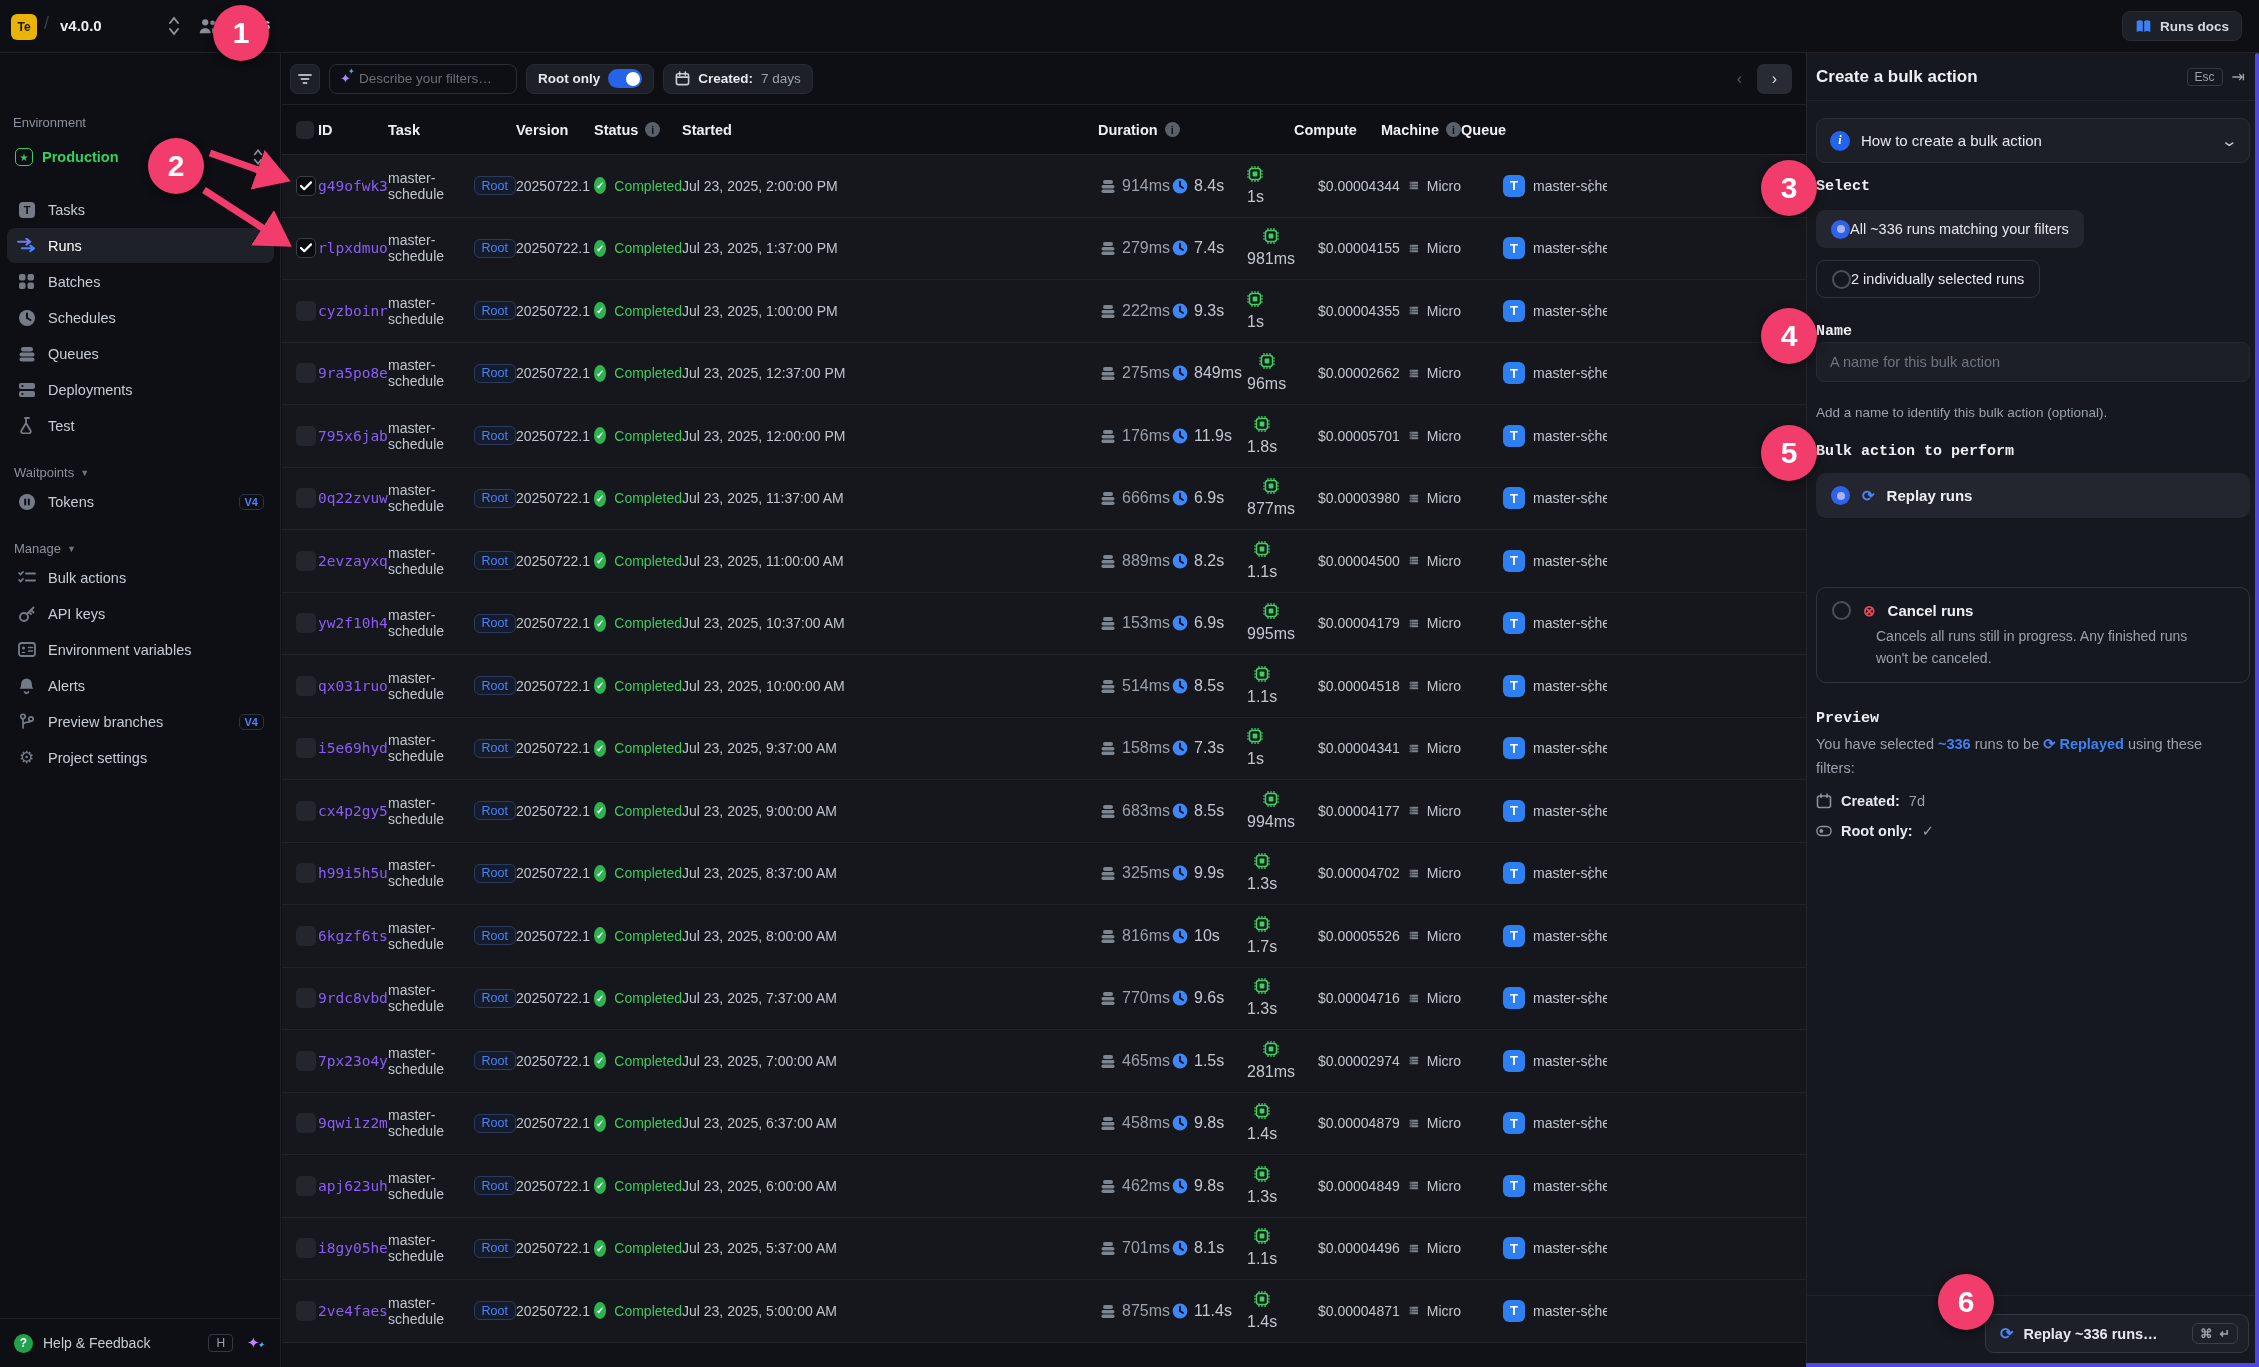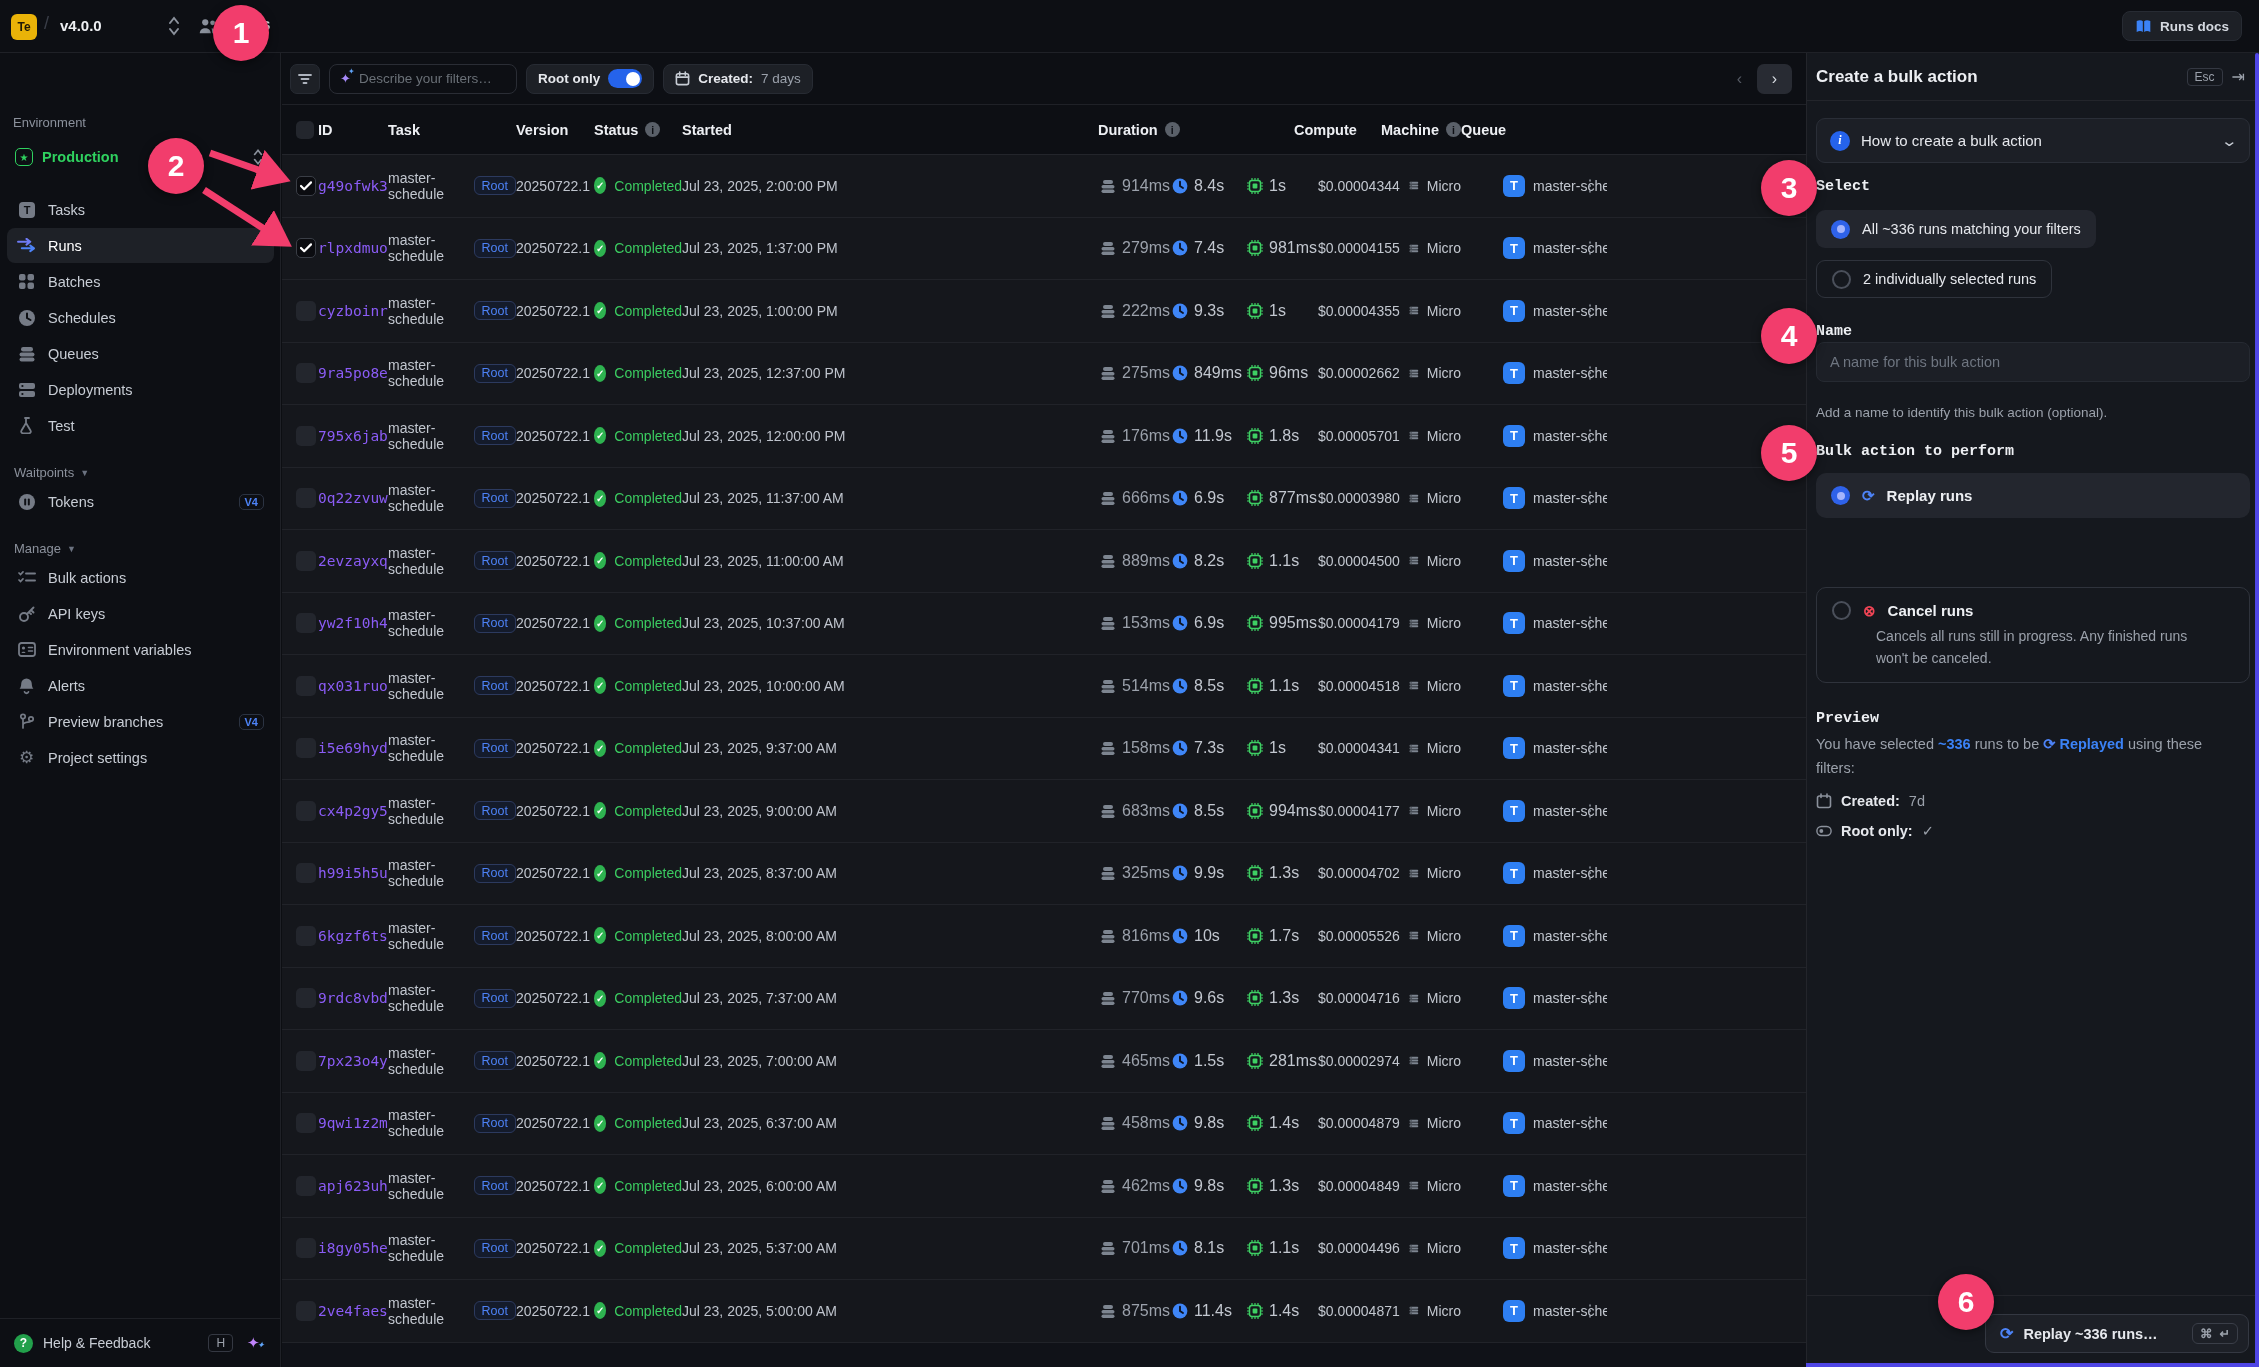--- a/index.html
+++ b/index.html
@@ -96,21 +96,21 @@
   .cell-id{ color:#8b5cf6; font-size:14.5px; }
   .cell-task{ display:flex; align-items:center; gap:9px; color:#C2C7CF; font-size:14px; }
   .tag{ border:1px solid #2C3A5F; background:#141B2B; color:#4D82F6; font-size:12.5px;
     border-radius:6px; padding:1.5px 7px; }
   .cell-ver, .cell-started{ color:#BFC4CD; font-size:14px; }
   .cell-status{ display:flex; align-items:center; gap:8px; color:#3BCB60; font-size:14px; }
   .st-check{ width:17px; height:17px; border-radius:50%; background:#2EB350; color:#fff;
     font-size:10px; font-weight:700; display:flex; align-items:center; justify-content:center; }
   .cell-dur{ position:relative; height:100%; }
   .dsub{ position:absolute; top:50%; transform:translateY(-50%); display:flex; align-items:center; gap:6px; font-size:16px; }
-  .dsub.q{ left:2px; color:#9BA1AB; } .dsub.d{ left:74px; color:#C2C7CF; } .dsub.c{ left:149px; color:#C2C7CF; }
+  .dsub.q{ left:2px; color:#9BA1AB; } .dsub.d{ left:74px; color:#C2C7CF; } .dsub.c{ left:149px; color:#C2C7CF;flex-direction:column; }
   .ic16{ width:16px; height:16px; flex:none; }
   .cell-compute{ padding-left:24px; color:#C2C7CF; font-size:14px; }
   .cell-machine{ padding-left:28px; display:flex; align-items:center; gap:8px; color:#C2C7CF; font-size:14px; }
   .cell-queue{ padding-left:42px; display:flex; align-items:center; gap:8px; color:#C2C7CF; font-size:14px; }
   .q-ic{ width:22px; height:22px; border-radius:6px; background:#2E7FF2; color:#fff; font-weight:700;
     font-size:13px; display:flex; align-items:center; justify-content:center; flex:none; }
   .q-txt{ width:74px; overflow:hidden; white-space:nowrap; }
   .kebab{ position:absolute; left:1300px; top:50%; transform:translateY(-50%); color:#8B919C;
     font-size:16px; letter-spacing:0; line-height:6px; text-align:center; width:14px; }
 
@@ -122,21 +122,21 @@
   .panel-h .kbd{ margin-left:auto; }
   .to-bar{ color:#9BA1AB; font-size:16px; margin-left:9px; }
   .howto{ position:absolute; left:9px; top:65px; width:434px; height:45px; background:#1C1F26;
     border:1px solid #2A2E37; border-radius:9px; display:flex; align-items:center; gap:11px; padding:0 13px; }
   .blue-i{ width:20px; height:20px; border-radius:50%; background:#2563EB; color:#fff; font-size:12px;
     font-weight:700; display:flex; align-items:center; justify-content:center; font-family:"Liberation Serif",serif; font-style:italic; }
   .howto .t{ font-size:15px; color:#E6E8ED; }
   .howto .chev{ margin-left:auto; color:#C8CDD5; font-size:15px; transform:scaleX(1.4); }
   .p-label{ position:absolute; left:9px; font-size:15px; font-weight:600; color:#EDEFF3;font-family:Liberation Mono, monospace; }
   .opt{ position:absolute; left:9px; height:38px; border-radius:9px; display:inline-flex;
-    align-items:center; gap:12px; padding:0 15px; font-size:14.5px; color:#E6E8ED; }
+    align-items:center; padding:0 15px; font-size:14.5px; color:#E6E8ED; }
   .opt.filled{ background:#23262E; }
   .opt.outline{ border:1px solid #2F333C; }
   .radio{ width:19px; height:19px; border-radius:50%; border:2px solid #4A4F5A; flex:none; }
   .radio.on{ border:none; background:#2F62E9; position:relative; }
   .radio.on::after{ content:""; position:absolute; left:5.5px; top:5.5px; width:8px; height:8px;
     border-radius:50%; background:#A5B4FC; }
   .name-input{ position:absolute; left:9px; top:289px; width:434px; height:40px; background:#1C1F26;
     border:1px solid #262A32; border-radius:8px; color:#6E7580; font-size:14.5px;
     display:flex; align-items:center; padding:0 13px; }
   .p-help{ position:absolute; left:9px; top:352px; font-size:13.5px; color:#9BA1AB; }

